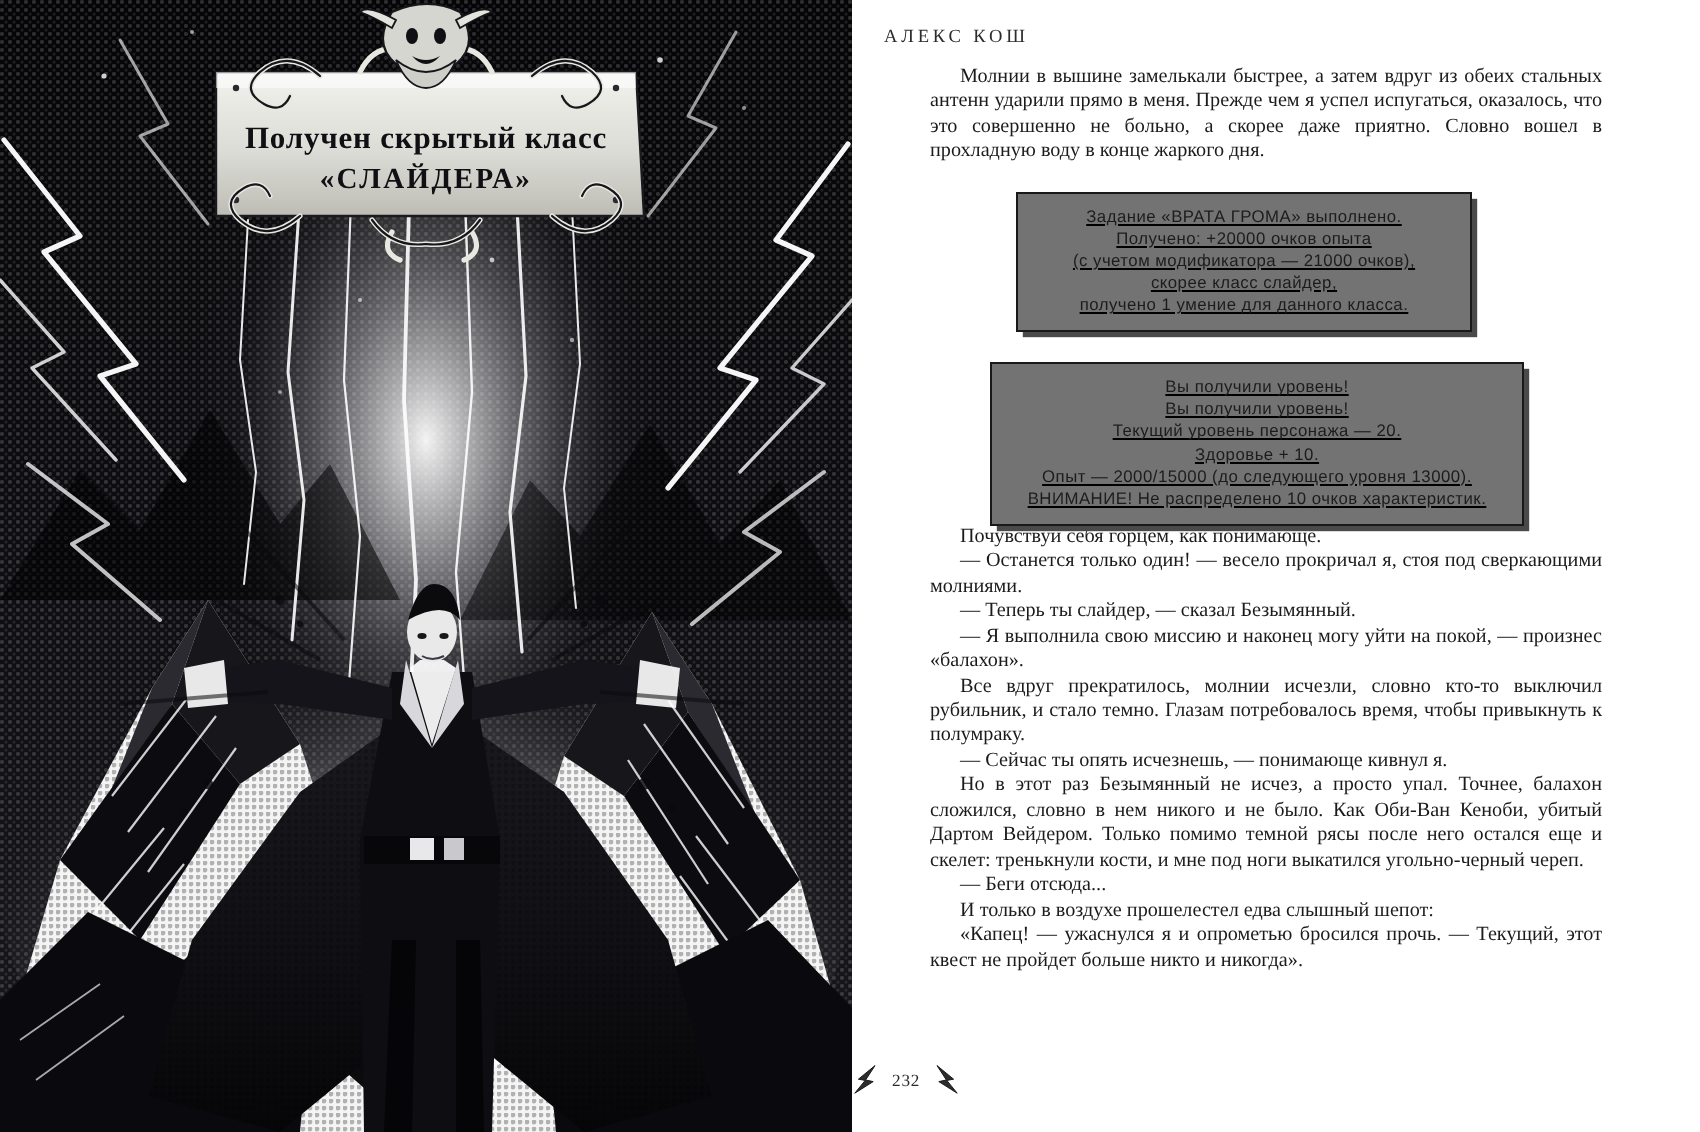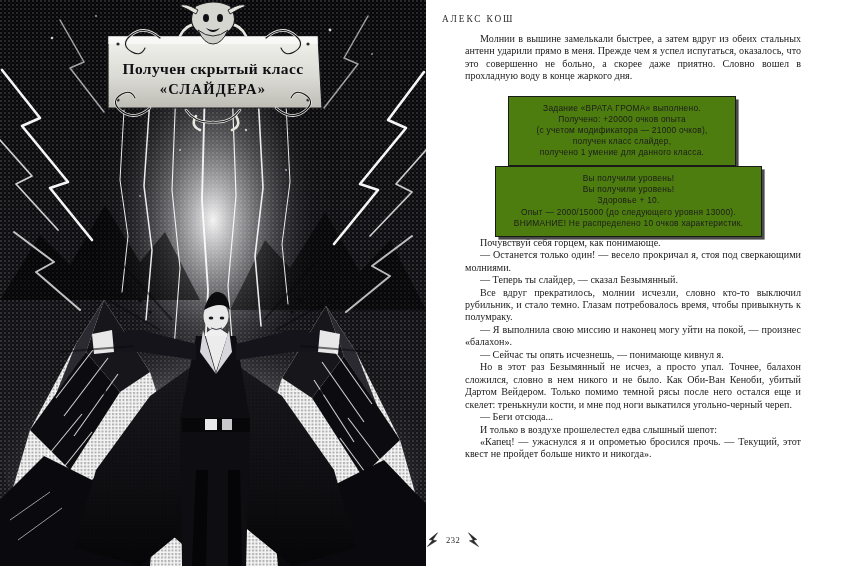--- a/index.html
+++ b/index.html
@@ -85,43 +85,45 @@
     text-indent: 15px;
     color: #1b1b1b;
     font-family: "Liberation Serif", serif;
     hyphens: manual;
   }
 
   
   .msgbox {
     position: relative;
     box-sizing: border-box;
-    background: #4d7c0f;
+    background: #737373;
     border: 1.4px solid #191919;
     box-shadow: 3px 3px 0 -0.4px #4a4a4a;
     margin: 0 auto;
     padding: 6px 6px 7px 6px;
+    text-decoration: underline;
   }
   .msgbox .line {
     display: block;
     text-align: center;
     font-family: "Liberation Sans", sans-serif;
     font-size: 8.4px;
     line-height: 11.1px;
     color: #1c1c1c;
     letter-spacing: 0.25px;
     white-space: nowrap;
   }
   .box-quest {
     width: 228px;
     margin-top: 13px;
     margin-left: 43px;
   }
   .box-level {
     width: 267px;
+    margin-top: 15px;
     margin-left: 30px;
   }
   .after-boxes { margin-top: 14px; }
 
   
   .folio {
     position: absolute;
     left: 0;
     bottom: 18px;
     width: 424px;
@@ -383,37 +385,38 @@
     <div class="running-head">АЛЕКС КОШ</div>
 
     <div class="text-col">
 
       <p class="body">Молнии в вышине замелькали быстрее, а затем вдруг из обеих стальных антенн ударили прямо в меня. Прежде чем я успел испугаться, оказалось, что это совершенно не больно, а скорее даже приятно. Словно вошел в прохладную воду в конце жаркого дня.</p>
 
       <div class="msgbox box-quest">
         <span class="line">Задание «ВРАТА ГРОМА» выполнено.</span>
         <span class="line">Получено: +20000 очков опыта</span>
         <span class="line">(с учетом модификатора — 21000 очков),</span>
-        <span class="line">получен класс слайдер,</span>
+        <span class="line">скорее класс слайдер,</span>
         <span class="line">получено 1 умение для данного класса.</span>
       </div>
 
       <div class="msgbox box-level">
         <span class="line">Вы получили уровень!</span>
         <span class="line">Вы получили уровень!</span>
+        <span class="line">Текущий уровень персонажа — 20.</span>
         <span class="line">Здоровье + 10.</span>
         <span class="line">Опыт — 2000/15000 (до следующего уровня 13000).</span>
         <span class="line">ВНИМАНИЕ! Не распределено 10 очков характеристик.</span>
       </div>
 
       <p class="body after-boxes">Почувствуй себя горцем, как понимающе.</p>
       <p class="body">— Останется только один! — весело прокричал я, стоя под сверкающими молниями.</p>
       <p class="body">— Теперь ты слайдер, — сказал Безымянный.</p>
+      <p class="body">— Я выполнила свою миссию и наконец могу уйти на покой, — произнес «балахон».</p>
       <p class="body">Все вдруг прекратилось, молнии исчезли, словно кто-то выключил рубильник, и стало темно. Глазам потребовалось время, чтобы привыкнуть к полумраку.</p>
-      <p class="body">— Я выполнила свою миссию и наконец могу уйти на покой, — произнес «балахон».</p>
       <p class="body">— Сейчас ты опять исчезнешь, — понимающе кивнул я.</p>
       <p class="body">Но в этот раз Безымянный не исчез, а просто упал. Точнее, балахон сложился, словно в нем никого и не было. Как Оби-Ван Кеноби, убитый Дартом Вейдером. Только помимо темной рясы после него остался еще и скелет: тренькнули кости, и мне под ноги выкатился угольно-черный череп.</p>
       <p class="body">— Беги отсюда...</p>
       <p class="body">И только в воздухе прошелестел едва слышный шепот:</p>
       <p class="body">«Капец! — ужаснулся я и опрометью бросился прочь. — Текущий, этот квест не пройдет больше никто и никогда».</p>
     </div>
 
     <div class="folio">
       <svg class="bolt" width="15" height="16" viewBox="0 0 15 16">
         <path d="M11.5 0.8 L3.2 7.6 L6.6 8.2 L1.4 14.6 L10.6 8.8 L6.8 8.0 Z" fill="#2c2c2c" stroke="#1a1a1a" stroke-width="0.5"></path>

